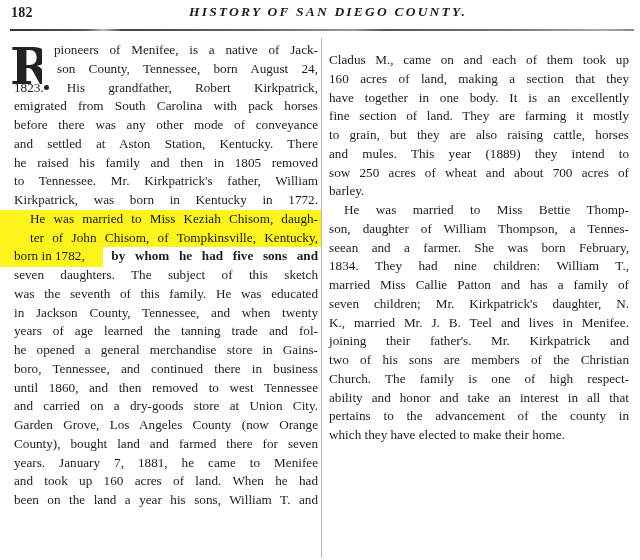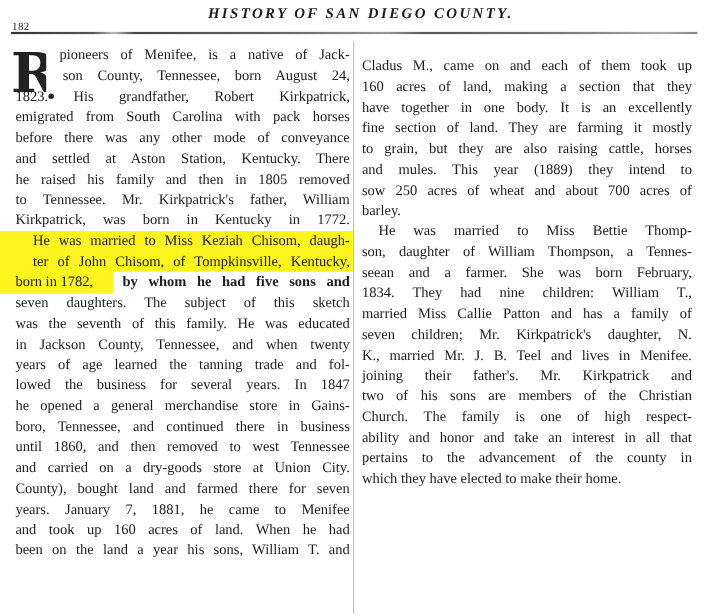--- a/index.html
+++ b/index.html
@@ -4,22 +4,22 @@
 <style>
   html, body { margin: 0; padding: 0; }
   body {
     width: 640px; height: 560px; overflow: hidden;
     background: #ffffff;
     font-family: "DejaVu Serif", "Liberation Serif", serif;
     color: #1c1c1c;
     position: relative;
   }
   .page-number {
-    position: absolute; left: 11px; top: 19px;
-    font-size: 10px; font-weight: normal; letter-spacing: 0.3px;
+    position: absolute; left: 11px; top: 5px;
+    font-size: 14px; font-weight: bold; letter-spacing: 0.3px;
     font-family: "Liberation Serif", serif;
   }
   .running-head {
     position: absolute; left: 0; width: 640px; top: 4px; text-align: center;
     font-family: "Liberation Serif", serif;
     font-size: 13.5px; font-weight: bold; font-style: italic; letter-spacing: 2.2px;
     padding-left: 8px;
   }
   .header-rule {
     position: absolute; left: 10px; width: 624px; top: 29px; height: 2px;
@@ -86,25 +86,25 @@
   <span class="line hl-full">He was married to Miss Keziah Chisom, daugh-</span>
   <span class="line hl-full">ter of John Chisom, of Tompkinsville, Kentucky,</span>
   <span class="line" style="display:flex;text-align-last:auto;">
     <span class="hl" style="margin-left:-14px;padding-left:14px;padding-right:17px;">born in 1782,</span>
     <span style="flex:1;white-space:pre;text-align:justify;text-align-last:justify;font-weight:bold;"> by whom he had five sons and</span>
   </span>
   <span class="line">seven daughters.  The subject of this sketch</span>
   <span class="line">was the seventh of this family.  He was educated</span>
   <span class="line">in Jackson County, Tennessee, and when twenty</span>
   <span class="line">years of age learned the tanning trade and fol-</span>
-  <span class="line">lowed the business for several years.  In 1847</span>
   <span class="line">he opened a general merchandise store in Gains-</span>
   <span class="line">boro, Tennessee, and continued there in business</span>
   <span class="line">until 1860, and then removed to west Tennessee</span>
   <span class="line">and carried on a dry-goods store at Union City.</span>
+  <span class="line">Garden Grove, Los Angeles County (now Orange</span>
   <span class="line">County), bought land and farmed there for seven</span>
   <span class="line">years.  January 7, 1881, he came to Menifee</span>
   <span class="line">and took up 160 acres of land.  When he had</span>
   <span class="line">been on the land a year his sons, William T. and</span>
 </div>
 
 <div class="column col-right" style="top:51px;">
   <span class="line">Cladus M., came on and each of them took up</span>
   <span class="line">160 acres of land, making a section that they</span>
   <span class="line">have together in one body.  It is an excellently</span>

